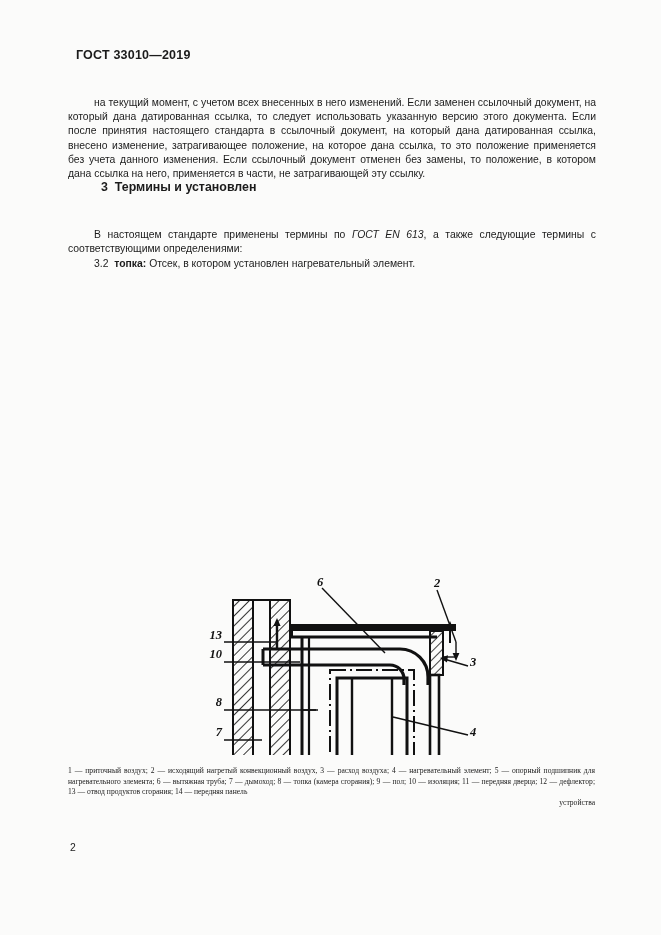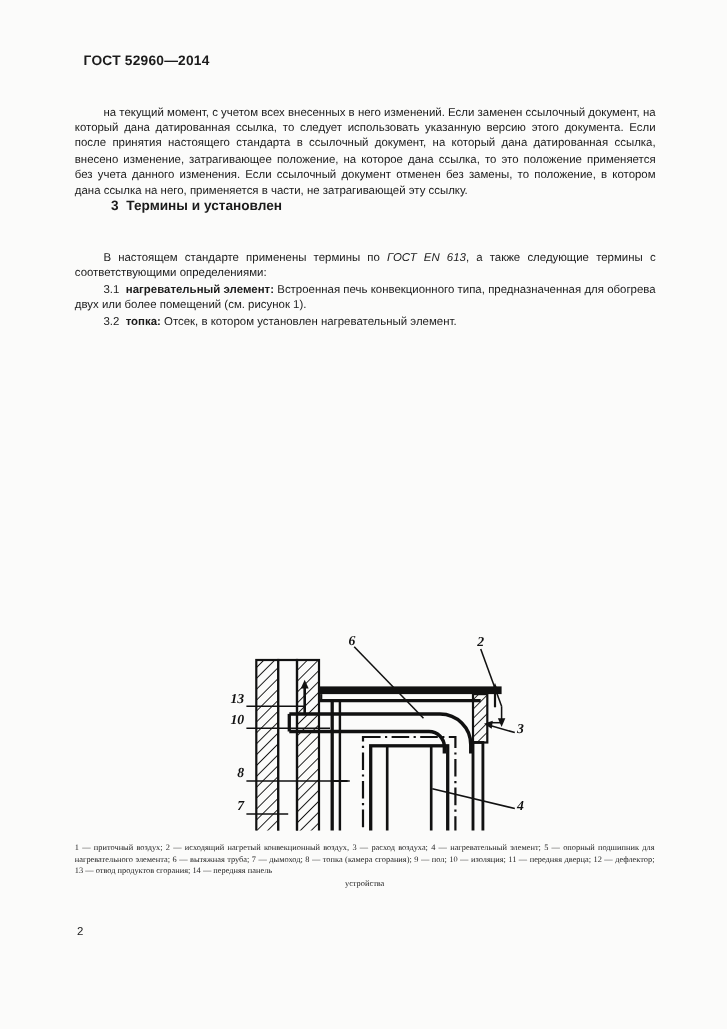--- a/index.html
+++ b/index.html
@@ -78,21 +78,21 @@
     top: 766px;
     width: 527px;
     font-size: 7.6px;
     line-height: 10.6px;
     text-align: justify;
     color: #1b1b1b;
     font-family: Liberation Serif, serif;
   }
   .fig-caption .lastline {
     display: block;
-    text-align: center;
+    text-align: right;
   }
   .fig-title {
     position: absolute;
     left: 0;
     top: 815px;
     width: 661px;
     text-align: center;
     font-size: 10.2px;
   }
   .page-num {
@@ -100,34 +100,33 @@
     left: 70px;
     top: 842px;
     font-size: 10.4px;
   }
 </style>
 </head>
 <body>
 
 <div id="page">
 
-  <div class="doc-header">ГОСТ 52960—2014</div>
+  <div class="doc-header">ГОСТ 33010—2019</div>
 
   <div class="body-block">
     <p class="para">на текущий момент, с учетом всех внесенных в него изменений. Если заменен ссылочный документ, на который дана датированная ссылка, то следует использовать указанную версию этого документа. Если после принятия настоящего стандарта в ссылочный документ, на который дана датированная ссылка, внесено изменение, затрагивающее положение, на которое дана ссылка, то это положение применяется без учета данного изменения. Если ссылочный документ отменен без замены, то положение, в котором дана ссылка на него, применяется в части, не затрагивающей эту ссылку.</p>
   </div>
 
   <div class="section-head">
     <span>3</span>&nbsp;
     <span>Термины и установлен</span>
   </div>
 
   <div class="block-terms">
     <p class="para"><span>В настоящем стандарте применены термины по </span><span class="it">ГОСТ EN 613</span><span>, а также следующие термины с соответствующими определениями:</span></p>
-    <p class="para"><span>3.1</span>&nbsp;&nbsp;<span class="bd">нагревательный элемент:</span> <span>Встроенная печь конвекционного типа, предназначенная для обогрева двух или более помещений (см. рисунок 1).</span></p>
     <p class="para"><span>3.2</span>&nbsp;&nbsp;<span class="bd">топка:</span> <span>Отсек, в котором установлен нагревательный элемент.</span></p>
   </div>
 
   <div id="figure">
     <svg width="661" height="470" viewBox="0 0 661 470">
       <defs>
         <pattern id="hatch" width="7" height="7" patternTransform="rotate(45)" patternUnits="userSpaceOnUse">
           <line x1="0" y1="0" x2="0" y2="7" stroke="#111111" stroke-width="1.7"></line>
         </pattern>
         <pattern id="hatch2" width="6" height="6" patternTransform="rotate(45)" patternUnits="userSpaceOnUse">

